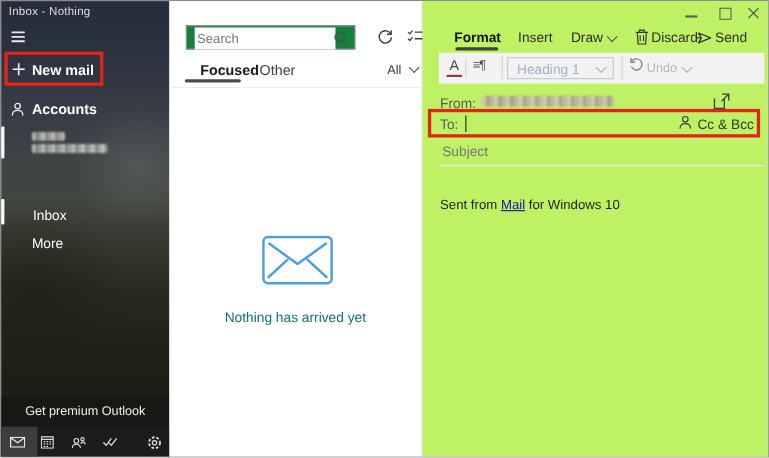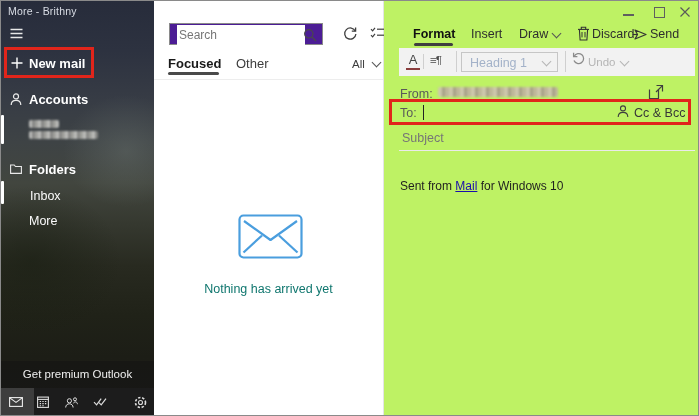--- a/index.html
+++ b/index.html
@@ -24,21 +24,21 @@
   .indicator{left:0;width:3px;background:#fff;border-radius:1px;}
   .blurline{border-radius:2px;filter:blur(1.2px);opacity:.9;
     background:repeating-linear-gradient(90deg,#c9c9c6 0 3px,#8f8f8c 3px 6px,#ababa6 6px 9px);}
   .redbox{border:3px solid #e1251b;box-sizing:border-box;pointer-events:none;}
   .premium{left:0;top:360px;width:153px;height:27px;background:rgba(18,18,18,.5);
     text-align:center;line-height:27px;font-size:11.5px;color:#efefef;}
   .iconbar{left:0;top:387px;width:153px;height:28px;background:#1c1c1c;}
   .mailtile{left:0;top:0;width:33px;height:28px;background:#3d3d3d;}
   
   .listpane{position:absolute;left:153px;top:0;width:230px;height:100%;background:#fff;border-right:1px solid #e4e4e4;box-sizing:border-box;}
-  .searchbox{left:15px;top:22px;width:154px;height:22px;border:1px solid #8a8a8a;box-sizing:border-box;background:#4c1d95;}
+  .searchbox{left:15px;top:22px;width:154px;height:22px;border:1px solid #8a8a8a;box-sizing:border-box;background:#15803d;}
   .searchbox input{border:0;outline:0;width:124px;height:18px;margin:1px 0 0 7px;font-size:12px;font-family:inherit;color:#333;}
   .searchbox input::placeholder{color:#767676;}
   .tab-strong{font-size:13px;font-weight:700;color:#191919;}
   .tab-weak{font-size:13px;color:#3d3d3d;}
   .divider-h{height:1px;background:#ededed;}
   .empty-msg{left:0;top:281px;width:100%;text-align:center;font-size:12.5px;color:#0f766e;}
   
   .compose{position:absolute;left:383px;top:0;width:316px;height:100%;background:#bef264;}
   .ctab{font-size:12.5px;color:#2e2e2e;}
   .ctab.active{font-weight:700;color:#111;}
@@ -58,21 +58,21 @@
   
   .wc{position:absolute;cursor:pointer;}
   svg{display:block;}
 </style>
 </head>
 <body>
 
 <div class="window">
 
   <div class="sidebar">
-    <div class="abs sb-title">More - Brithny</div>
+    <div class="abs sb-title">Inbox - Nothing</div>
 
     <div class="abs" style="left:9px;top:27px;width:16px;height:12px;">
       <svg width="13" height="11" viewBox="0 0 13 11">
           <path d="M0.5 1.5h12M0.5 5.5h12M0.5 9.5h12" stroke="#e8e8e8" stroke-width="1.6"></path>
         </svg>
     </div>
 
     <div class="abs redbox" style="left:3px;top:46px;width:90px;height:31px;"></div>
 
     <div class="abs" style="left:0;top:88px;width:153px;height:20px;">
@@ -93,28 +93,20 @@
       </span>
       <span class="abs sb-label" style="left:25px;top:9px;">New mail</span>
     </div>
 
     <div class="abs indicator" style="top:114px;height:29px;"></div>
     <div class="abs" style="left:0;top:114px;width:153px;height:30px;">
       <div class="abs blurline" style="left:28px;top:5px;width:30px;height:8px;"></div>
       <div class="abs blurline" style="left:28px;top:16px;width:69px;height:8px;"></div>
     </div>
 
-    <div class="abs" style="left:0;top:158px;width:153px;height:20px;">
-      <span class="abs" style="left:9px;top:5px;">
-        <svg width="12" height="10" viewBox="0 0 12 10">
-            <path d="M0.6 1h3.6l1.3 1.5h5.9v6.9H0.6z" fill="none" stroke="#e9e9e9" stroke-width="1.1"></path>
-          </svg>
-      </span>
-      <span class="abs sb-label" style="left:28px;top:3px;">Folders</span>
-    </div>
 
     <div class="abs indicator" style="top:180px;height:23px;"></div>
     <div class="abs sb-small" style="left:29px;top:188px;">Inbox</div>
     <div class="abs sb-small" style="left:28px;top:213px;">More</div>
 
     <div class="abs premium">Get premium Outlook features</div>
 
     <div class="abs iconbar">
       <div class="abs mailtile"></div>
       <span class="abs" style="left:8px;top:9px;">
@@ -171,21 +163,21 @@
     </span>
     <span class="abs" style="left:216px;top:25px;">
       <svg width="15" height="14" viewBox="0 0 15 14">
           <path d="M1 3.2 2.6 4.8 5 1.8" fill="none" stroke="#3f3f3f" stroke-width="1.2"></path>
           <path d="M7 3.2h7.5" stroke="#3f3f3f" stroke-width="1.2"></path>
           <path d="M1 9.2 2.6 10.8 5 7.8" fill="none" stroke="#3f3f3f" stroke-width="1.2"></path>
           <path d="M7 9.2h7.5" stroke="#3f3f3f" stroke-width="1.2"></path>
         </svg>
     </span>
 
-    <span class="abs tab-strong" style="left:14px;top:55px;text-align:center;">Focused</span>
+    <span class="abs tab-strong" style="left:28px;top:55px;text-align:center;">Focused</span>
     <div class="abs" style="left:14px;top:71px;width:51px;height:2.5px;background:#4a4a4a;border-radius:2px;"></div>
     <span class="abs tab-weak" style="left:82px;top:55px;">Other</span>
 
     <span class="abs" style="left:198px;top:57px;font-size:11.5px;color:#3d3d3d;">
       <span>All</span>
       <span class="chev" style="margin-left:5px;position:relative;top:-2px;"></span>
     </span>
 
     <div class="abs divider-h" style="left:0;top:78px;width:100%;"></div>
 

